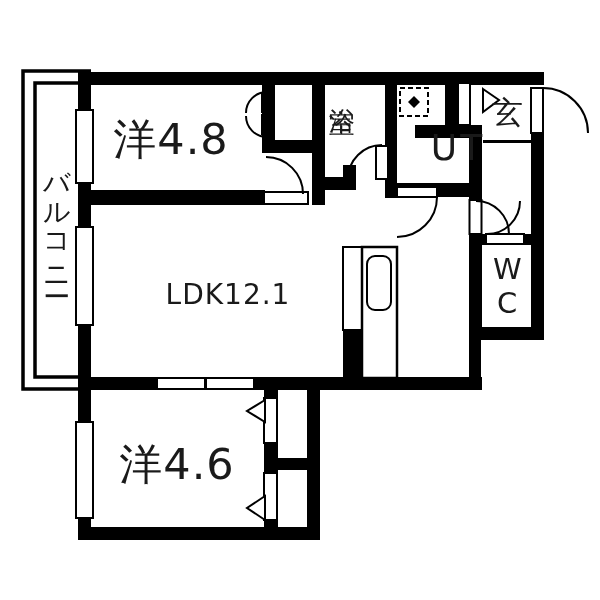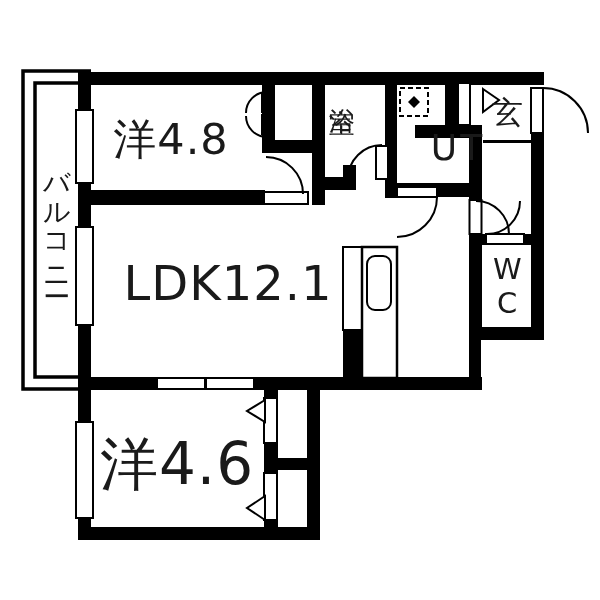--- a/index.html
+++ b/index.html
@@ -116,23 +116,23 @@
     <g>
       <rect x="400" y="88" width="28" height="28" fill="#fff" stroke="#000" stroke-width="2" stroke-dasharray="5 3"></rect>
       <polygon points="414,96 420,102 414,108 408,102" fill="#000"></polygon>
     </g>
   </svg>
 
   <div class="lbl vert" style="left:57px;top:152px;font-size:27px;">バルコニー</div>
 
   <div class="lbl" style="left:171px;top:140px;font-size:43px;">洋4.8</div>
 
-  <div class="lbl" style="left:228px;top:283px;font-size:48px;">LDK12.1</div>
+  <div class="lbl" style="left:228px;top:295px;font-size:28px;">LDK12.1</div>
 
-  <div class="lbl" style="left:177px;top:465px;font-size:58px;">洋4.6</div>
+  <div class="lbl" style="left:177px;top:465px;font-size:43px;">洋4.6</div>
 
   <div class="lbl vert" style="left:342px;top:87px;font-size:26px;letter-spacing:1px;">浴室</div>
 
   <div class="lbl" style="left:427px;top:148px;font-size:36px;letter-spacing:3px;margin-left:31px;">UT</div>
 
   <div class="lbl" style="left:508px;top:113px;font-size:31px;">玄</div>
 
   <div class="lbl vert-upright" style="left:507px;top:252px;font-size:29px;line-height:1.12;">WC</div>
 </div>
 

